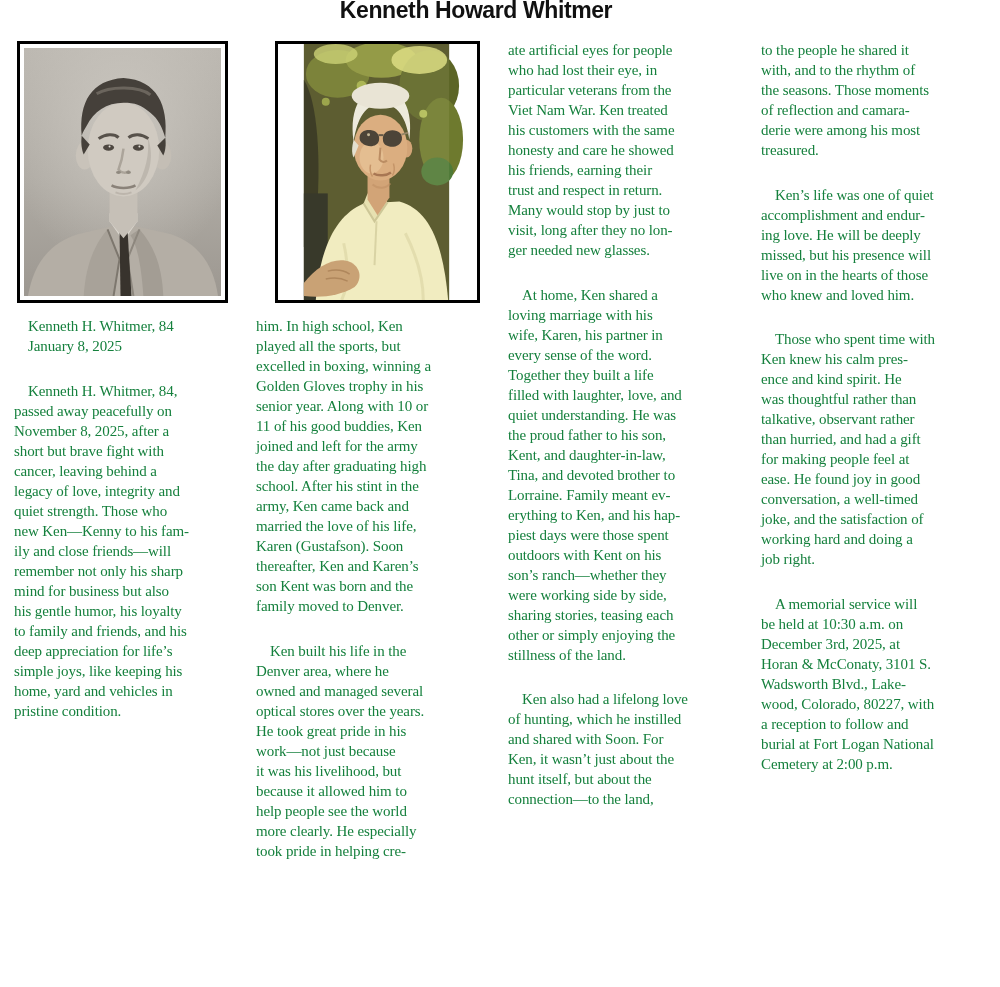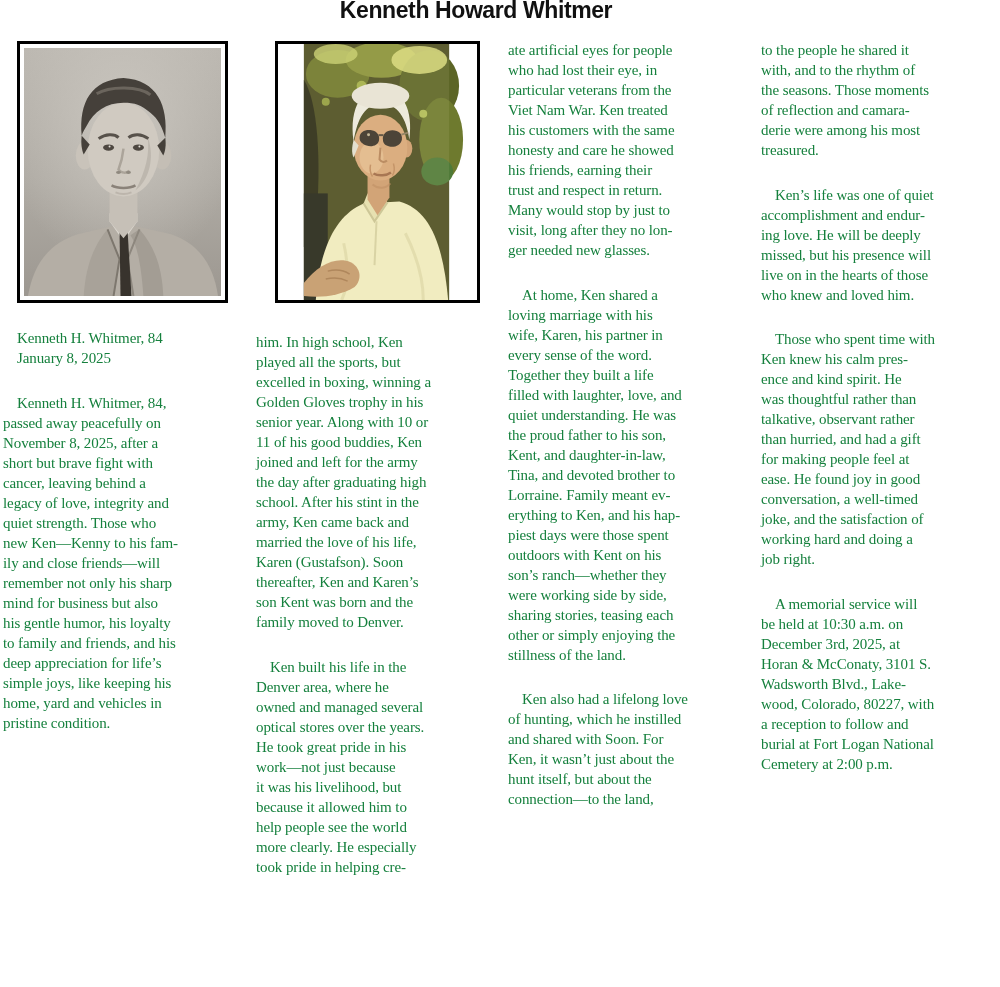--- a/index.html
+++ b/index.html
@@ -47,22 +47,22 @@
     padding: 0;
   }
   .col {
     position: absolute;
     width: 240px;
     font-size: 15px;
     line-height: 20px;
     letter-spacing: -0.1px;
     color: #15803d;
   }
-  .col1 { left: 3px;   top: 316px; margin-top: 12px; }
-  .col2 { left: 256px; top: 332px; }
+  .col1 { left: 14px;   top: 316px; }
+  .col2 { left: 256px; top: 316px; }
   .col3 { left: 508px; top: 40px;  }
   .col4 { left: 761px; top: 40px;  width: 239px; }
   .caption {
     margin: 0;
     padding-left: 14px;
     white-space: pre-line;
   }
   .paras p {
     margin: 0;
     white-space: pre-line;

